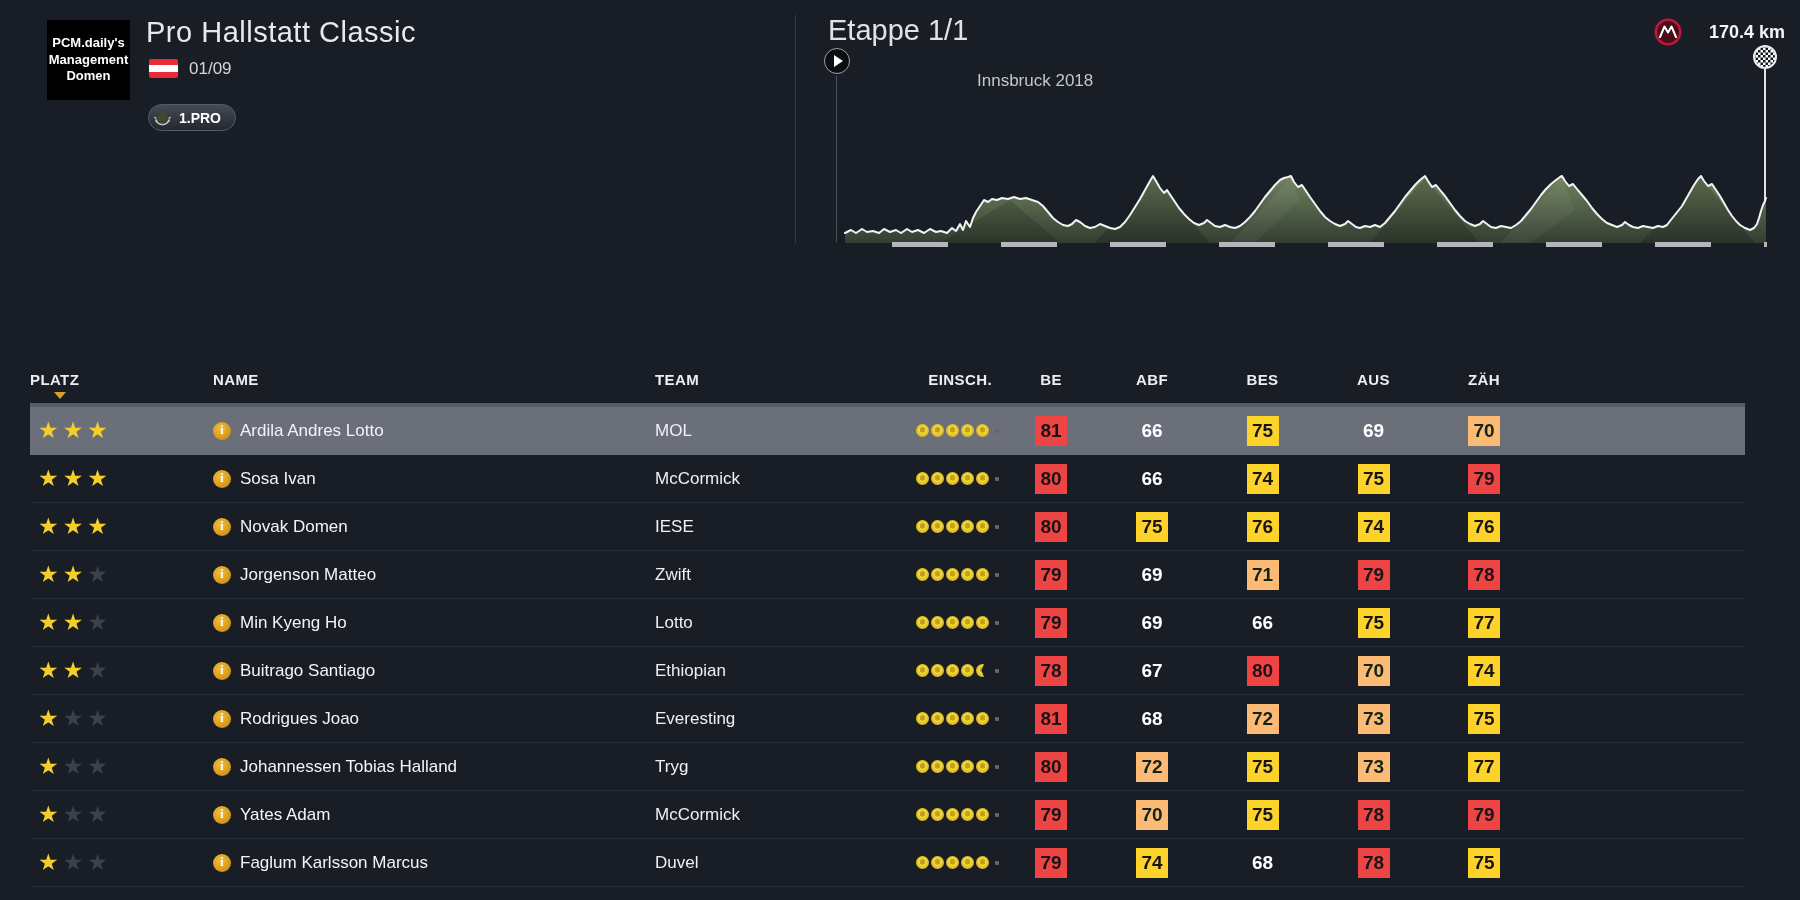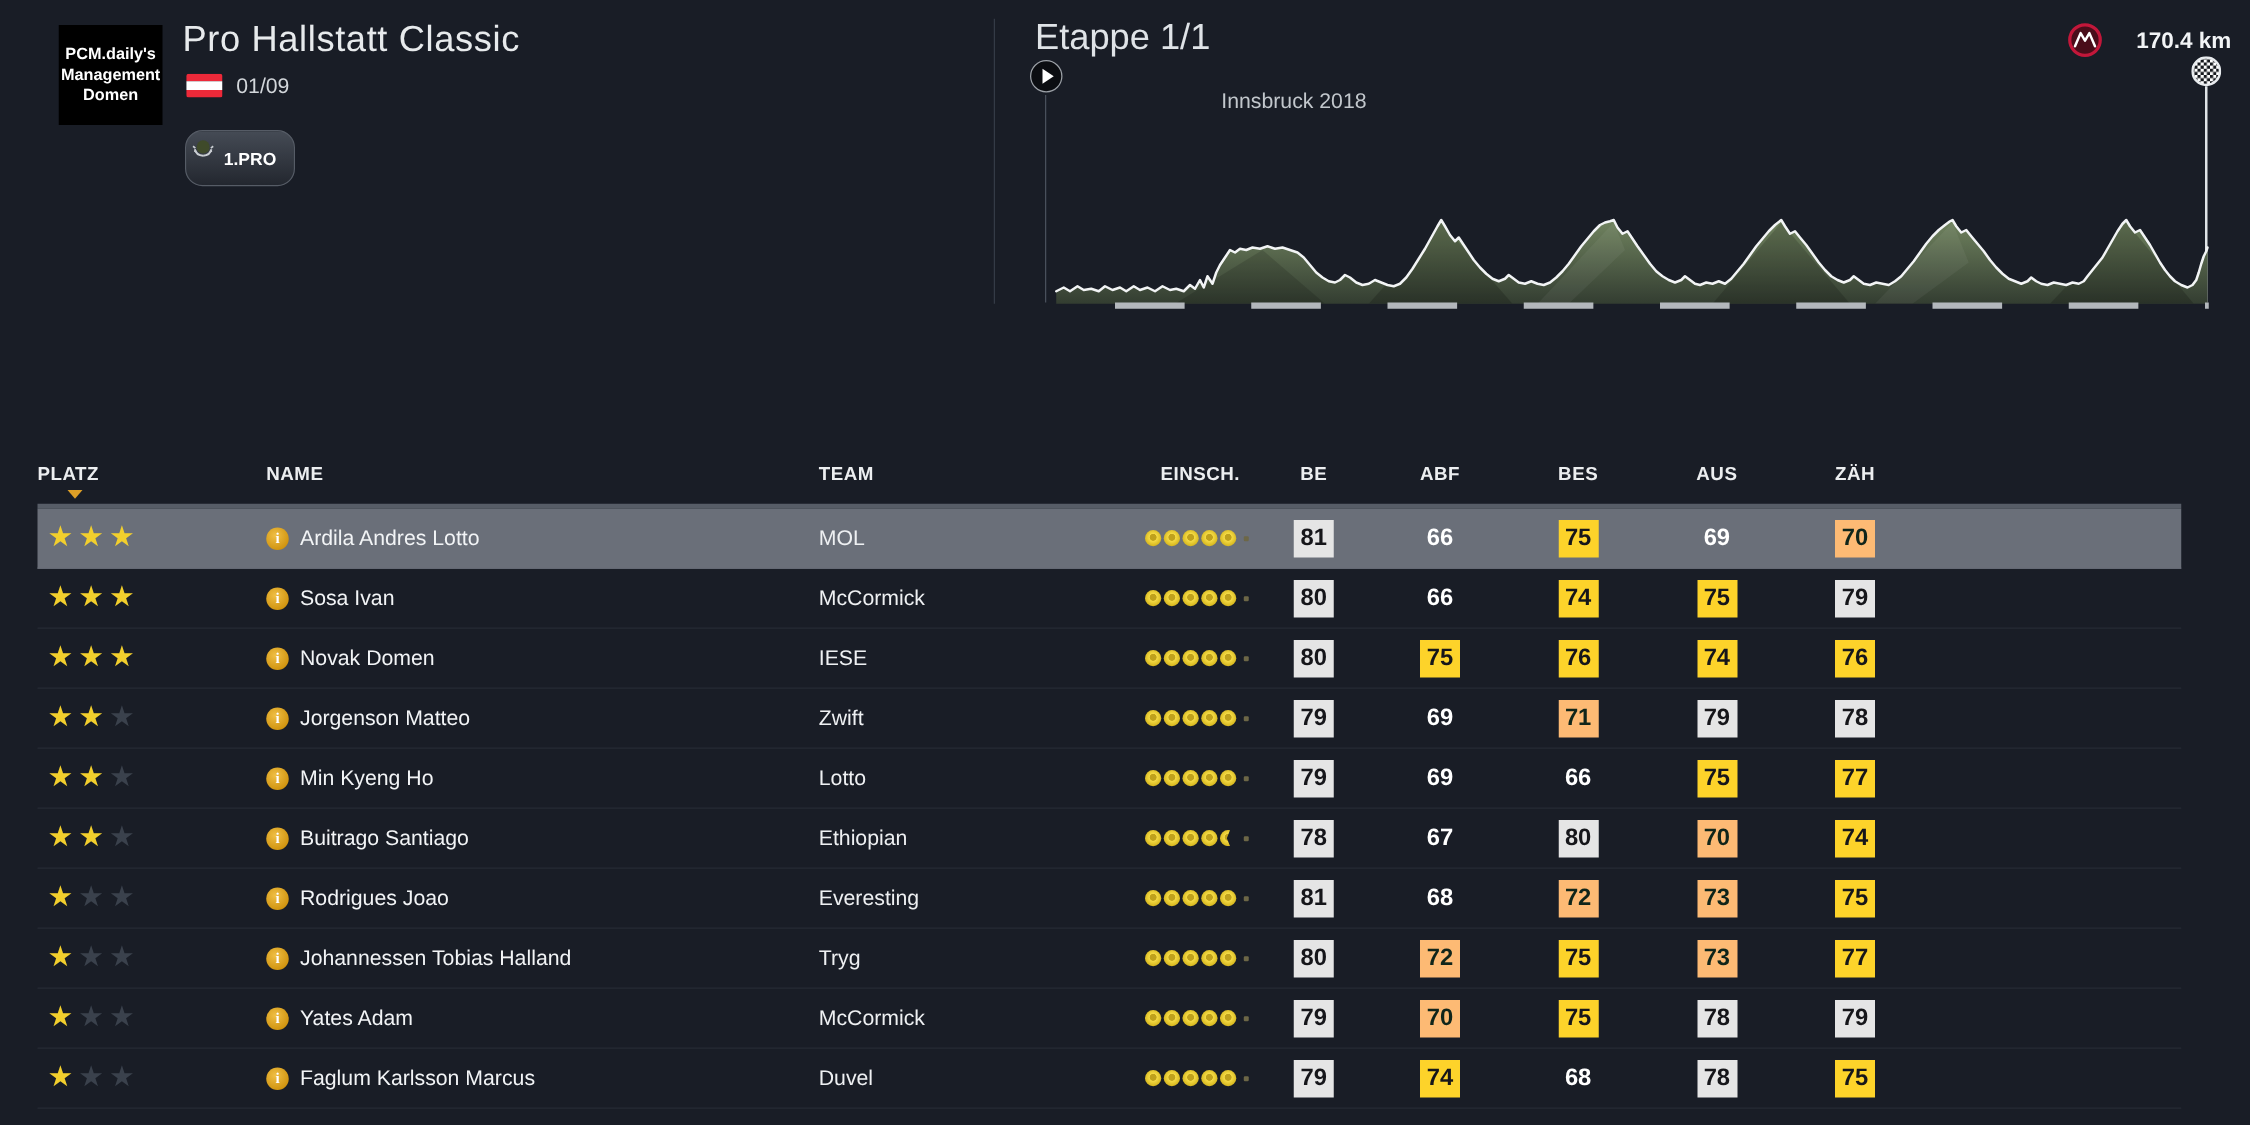--- a/index.html
+++ b/index.html
@@ -10,21 +10,21 @@
   
   .logo-box{position:absolute;left:47px;top:20px;width:83px;height:80px;background:#000;
             display:flex;flex-direction:column;justify-content:center;align-items:center;}
   .logo-box span{color:#fff;font-weight:bold;font-size:13px;line-height:1.3;}
   .race-title{position:absolute;left:146px;top:16px;font-size:29px;font-weight:300;color:#e7eaec;letter-spacing:.5px;}
   .flag{position:absolute;left:149px;top:59px;width:29px;height:19px;border-radius:2px;overflow:hidden;
         display:flex;flex-direction:column;}
   .flag .s1,.flag .s3{flex:1;background:#ed2939;}
   .flag .s2{flex:1;background:#fff;}
   .edition{position:absolute;left:189px;top:59px;font-size:17px;color:#d3d7db;}
-  .cat-badge{position:absolute;left:148px;top:104px;height:45px;padding:0 14px 0 30px;border-radius:14px;
+  .cat-badge{position:absolute;left:148px;top:104px;height:27px;padding:0 14px 0 30px;border-radius:14px;
              background:linear-gradient(180deg,#454b55,#23272f);border:1px solid #565c66;
              display:flex;align-items:center;font-size:14px;font-weight:bold;color:#fff;}
   .laurel{position:absolute;left:4px;top:3px;width:19px;height:19px;}
 
   .v-divider{position:absolute;left:795px;top:15px;width:1px;height:228px;background:#343b46;}
 
   .stage-title{position:absolute;left:828px;top:14px;font-size:29px;font-weight:300;color:#dfe3e7;}
   .stage-loc{position:absolute;left:977px;top:26px;font-size:17px;color:#c2c7cc;margin-top:45px;}
   .play-btn{position:absolute;left:824px;top:48px;width:26px;height:26px;border-radius:50%;
             background:#0b0d11;border:1px solid #9ba0a6;display:flex;align-items:center;justify-content:center;cursor:pointer;}
@@ -74,21 +74,21 @@
   .rider-name{font-size:17px;color:#f2f4f6;}
   .team{font-size:17px;color:#eef0f2;}
   .einsch{justify-content:flex-end;padding-right:6px;}
   .dot{width:13px;height:13px;border-radius:50%;margin-left:2px;
        background:radial-gradient(circle at 50% 45%,#bfa11c 0 2.5px,#f4da44 3px,#d9ba22 6.5px);}
   .dot.half{clip-path:polygon(0 0,62% 0,42% 50%,62% 100%,0 100%);}
   .minidot{width:4px;height:4px;border-radius:1px;background:#6d6747;margin-left:6px;}
   .stat{justify-content:center;}
   .val{min-width:32px;height:30px;display:flex;align-items:center;justify-content:center;
        font-size:19px;font-weight:bold;padding:0 3px;}
-  .val.orange{background:#e5e5e5;color:#16161a;}
+  .val.orange{background:#ef4444;color:#16161a;}
   .val.yellow{background:#fdd32a;color:#16161a;}
   .val.green{background:#fdba74;color:#10251a;}
   .val.none{background:transparent;color:#fff;}
 </style>
 </head>
 <body>
 
 <div class="canvas">
 
   <div class="logo-box">

